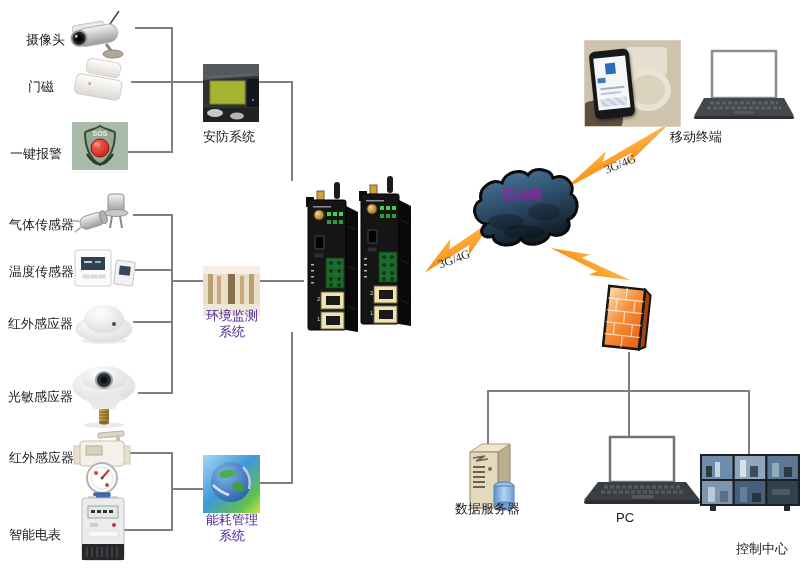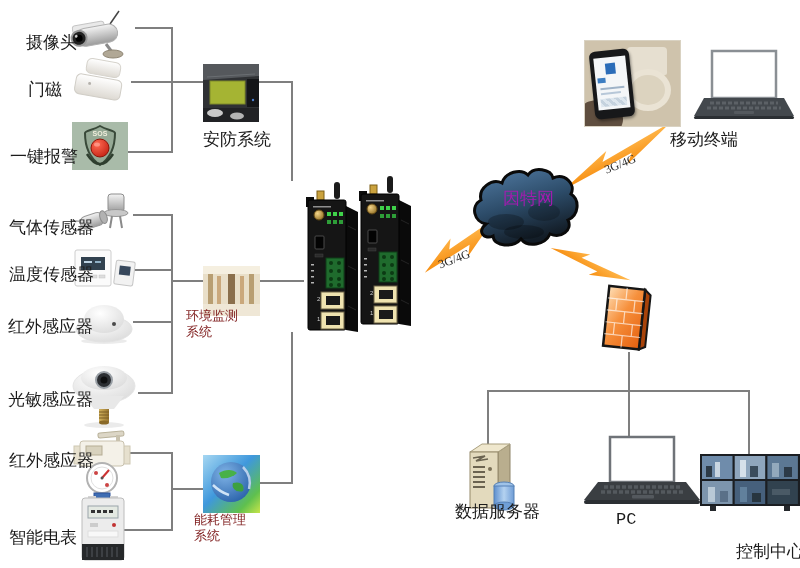--- a/index.html
+++ b/index.html
@@ -1,23 +1,23 @@
 <!DOCTYPE html>
 <html><head>
 <meta charset="utf-8">
 <style>
   html,body{margin:0;padding:0;background:#fff;}
   #canvas{position:relative;width:800px;height:568px;background:#fff;overflow:hidden;
           font-family:"Liberation Sans", sans-serif;}
   .abs{position:absolute;}
   .hline{position:absolute;height:2px;background:#7f7f7f;}
   .vline{position:absolute;width:2px;background:#7f7f7f;}
-  .lbl{position:absolute;font-size:17px;color:#1b1b1b;white-space:nowrap;font-family:Liberation Mono, monospace;}
-  .lbl-c{text-align:right;}
-  .sys-lbl{position:absolute;width:92px;text-align:left;font-size:13px;color:#7f1d1d;line-height:16px;}
+  .lbl{position:absolute;font-size:13px;color:#1b1b1b;white-space:nowrap;}
+  .lbl-c{text-align:left;}
+  .sys-lbl{position:absolute;width:92px;text-align:center;font-size:13px;color:#4c1d95;line-height:16px;}
   .gw-lbl{position:absolute;font-size:18px;font-weight:bold;color:#1896d5;white-space:nowrap;}
   .g34{position:absolute;font-family:"Liberation Serif", serif;font-size:12px;color:#2a2a2a;white-space:nowrap;}
   .photo{position:absolute;overflow:hidden;}
   svg{position:absolute;overflow:visible;}
 </style>
 </head>
 <body>
 
 <div id="canvas">
 
@@ -459,19 +459,19 @@
   <div class="lbl" style="left:8px;top:315px">红外感应器</div>
   <div class="lbl" style="left:8px;top:388px">光敏感应器</div>
   <div class="lbl" style="left:9px;top:449px">红外感应器</div>
   <div class="lbl" style="left:9px;top:526px">智能电表</div>
 
   <div class="lbl lbl-c" style="left:203px;top:128px;width:58px">安防系统</div>
   <div class="sys-lbl" style="left:186px;top:308px">
     <div>环境监测</div>
     <div>系统</div>
   </div>
-  <div class="sys-lbl" style="left:194px;top:512px">
+  <div class="sys-lbl" style="left:186px;top:512px">
     <div>能耗管理</div>
     <div>系统</div>
   </div>
 
 
 </div>
 
 </body></html>

